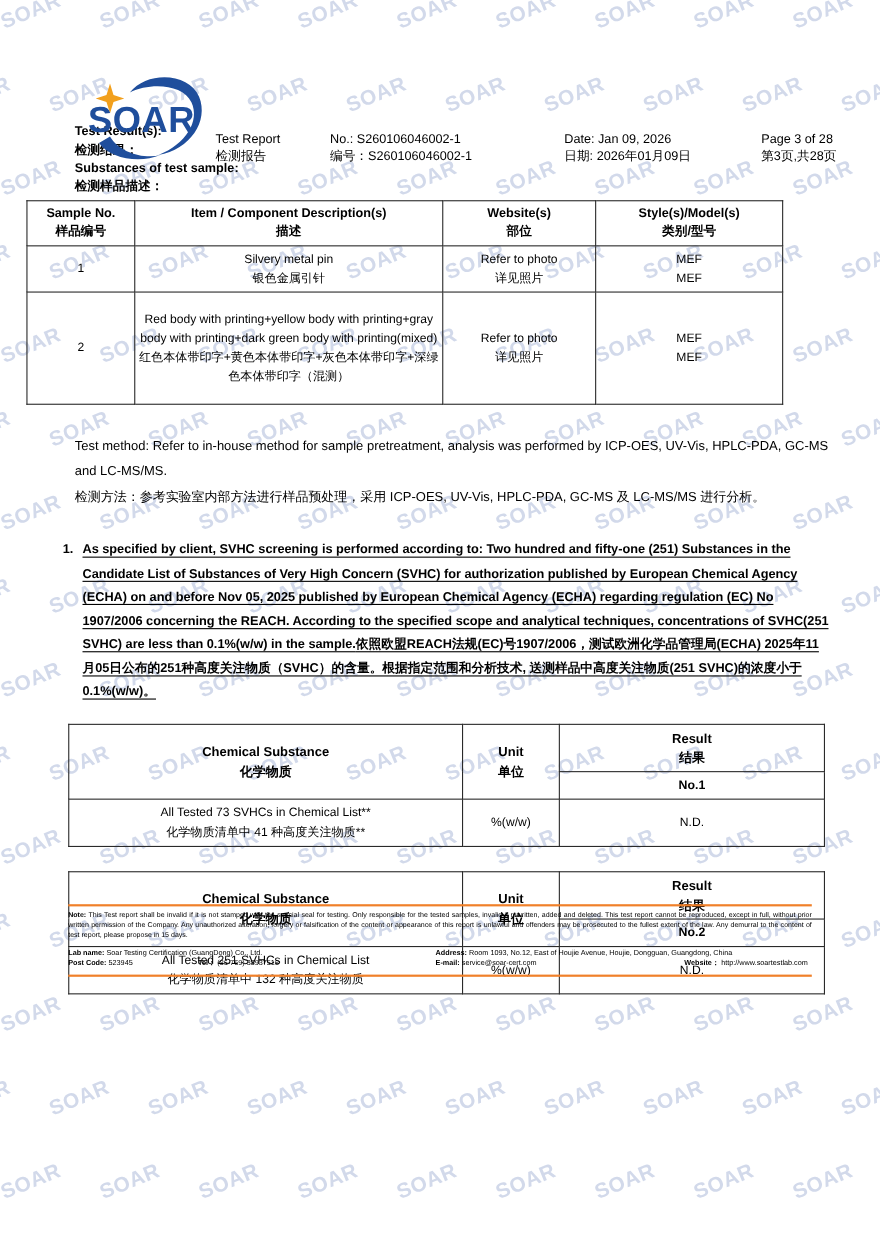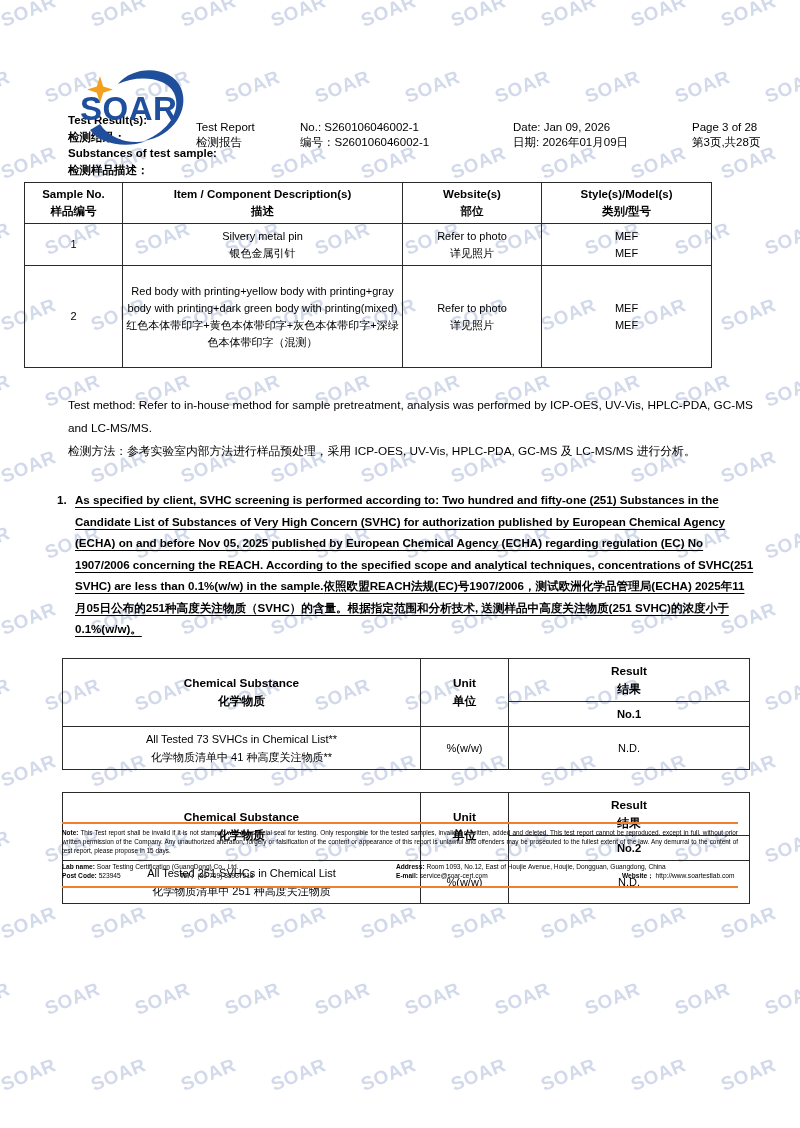--- a/index.html
+++ b/index.html
@@ -517,21 +517,21 @@
               <div>Result</div>
               <div>结果</div>
             </th>
           </tr>
           <tr style="height:24px;">
             <th class="sub-no">No.2</th>
           </tr>
           <tr style="height:42px;">
             <td class="subst-cell">
               <div>All Tested 251 SVHCs in Chemical List</div>
-              <div>化学物质清单中 251 种高度关注物质</div>
+              <div>化学物质清单中 132 种高度关注物质</div>
             </td>
             <td class="val-cell">%(w/w)</td>
             <td class="val-cell">N.D.</td>
           </tr>
         </tbody>
       </table>
     </div>
 
     <div class="footer">
       <div class="foot-rule"></div>

